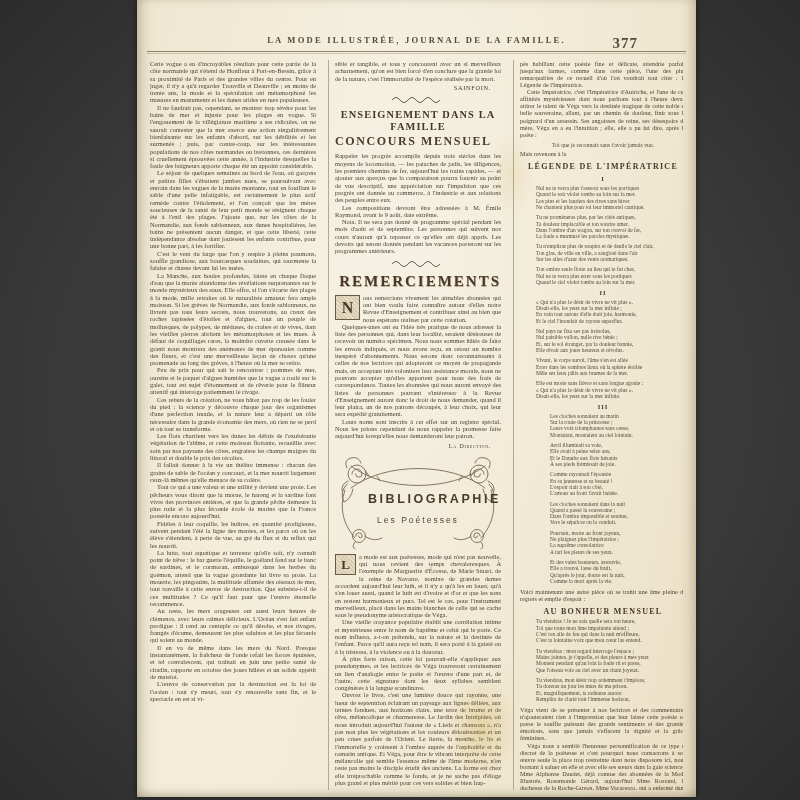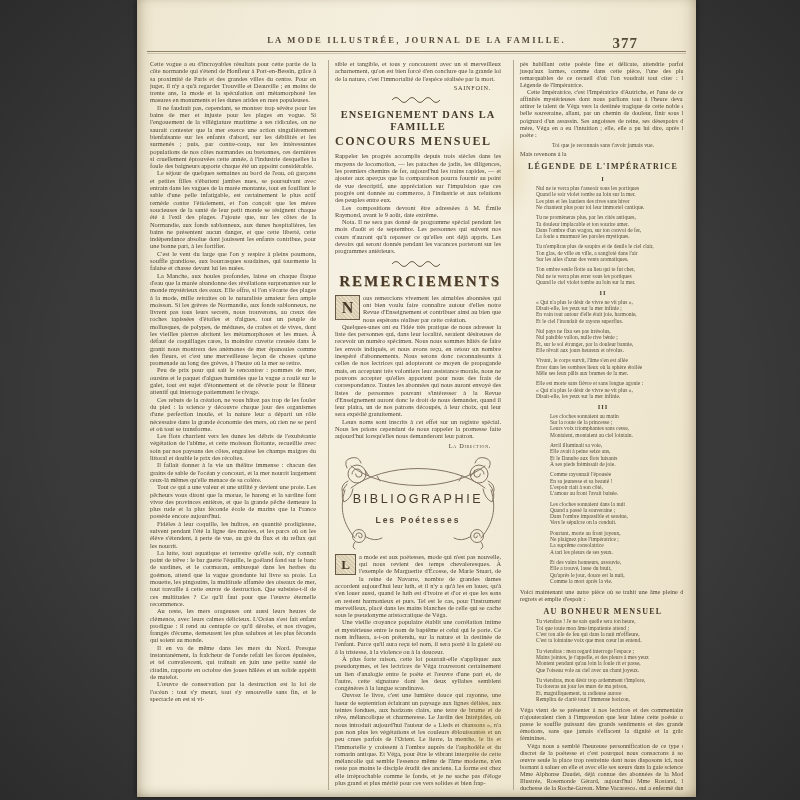--- a/index.html
+++ b/index.html
@@ -49,24 +49,24 @@
     float:left;width:23px;height:23px;margin:1px 3px 0 0;
     border:1px solid #66594637;outline:1px solid #665946;outline-offset:-1px;
     background:repeating-linear-gradient(45deg,#e9e1c9 0 1px,#d8cdb0 1px 3px);
     font-size:16px;font-weight:bold;color:#443828;text-align:center;line-height:23px;
   }
   .dropcap.small{width:19px;height:19px;line-height:19px;font-size:13px;}
   p.has-dropcap{text-indent:0;}
 
   .bib-wrap{position:relative;height:96px;margin:5px 0 3px;}
   .bib-svg{position:absolute;left:0;top:0;}
-  .bib-title{position:absolute;left:0;top:38px;width:100%;text-align:center;font-family:"Liberation Sans",sans-serif;
-    font-size:12.5px;font-weight:normal;letter-spacing:2.6px;color:#4a3c2b;}
+  .bib-title{position:absolute;left:0;top:38px;width:100%;text-align:right;font-family:"Liberation Sans",sans-serif;
+    font-size:12.5px;font-weight:bold;letter-spacing:2.6px;color:#4a3c2b;}
   .bib-sub{position:absolute;left:0;top:62px;width:100%;text-align:center;font-family:"Liberation Sans",sans-serif;
-    font-size:8.5px;font-weight:bold;letter-spacing:2px;color:#554739;}
+    font-size:8.5px;font-weight:normal;letter-spacing:2px;color:#554739;}
 
   .verse-quote{text-align:center;font-size:5.8px;margin:4px 0 2px;color:#554a3a;}
   .stanza{white-space:pre-line;font-size:5.5px;line-height:1.15;margin:0 0 4px 16px;text-align:left;color:#554a3a;}
   .stanza.short{margin-left:30px;}
 </style>
 </head>
 <body>
 
 <div class="bg-vignette"></div>
 

